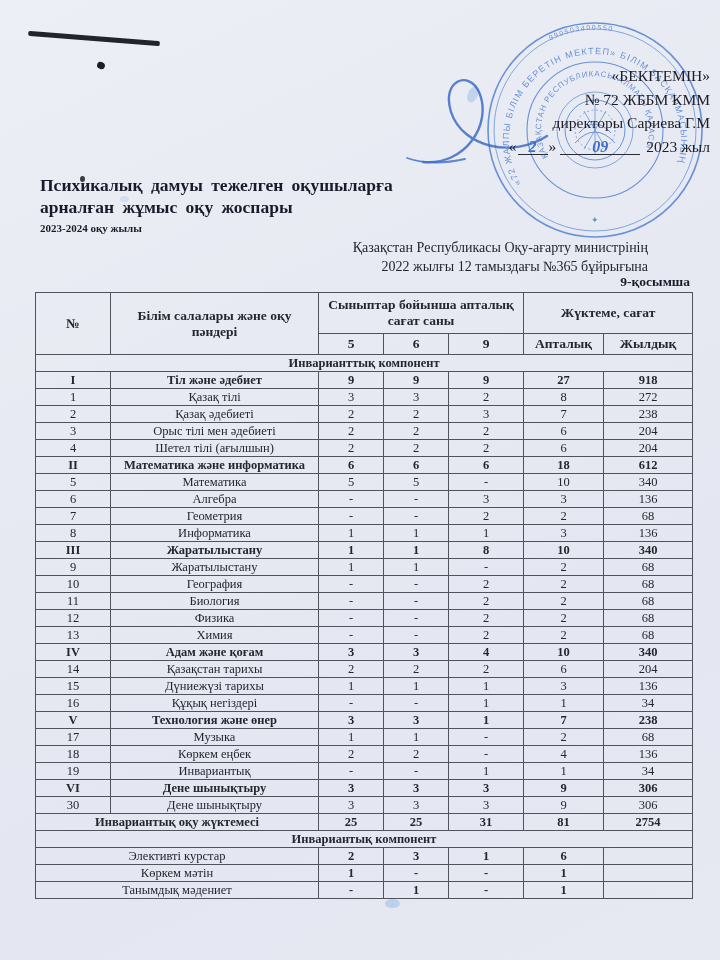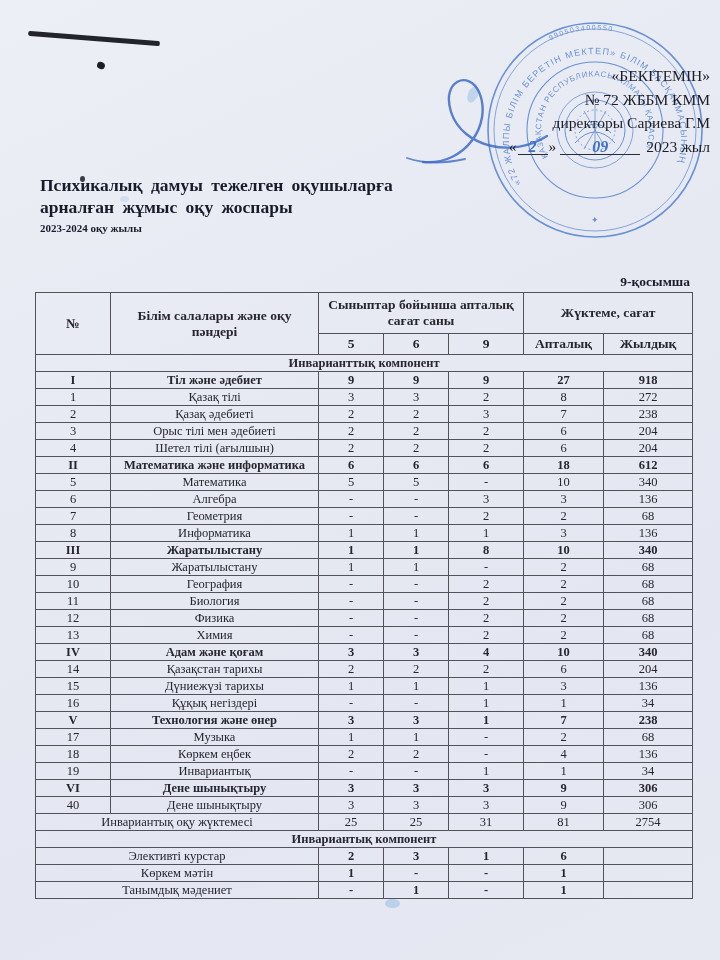--- a/index.html
+++ b/index.html
@@ -36,21 +36,21 @@
   table.curr th,table.curr td{border:1px solid #51525a;color:#26262f;overflow:hidden;}
   table.curr th{font-size:13.5px;font-weight:bold;padding:1px 3px;vertical-align:middle;text-align:center;}
   th.h-num{vertical-align:top;text-align:center;font-size:13px;}
   th.h-subj{text-align:left;padding-left:8px;font-size:13.5px;}
   tr.grades th{height:18px;}
   tr.groups th{height:38px;}
   table.curr td{font-size:12.5px;height:16px;padding:0 4px;text-align:center;line-height:1.12;}
   td.subj{text-align:left;padding-left:6px;}
   td.sec{font-weight:bold;font-size:13.5px;height:17px;}
   tr.group td{font-weight:bold;}
-  tr.total td{font-weight:normal;}
+  tr.total td{font-weight:bold;}
   tr.variativ td.val{font-weight:bold;}
 </style>
 </head>
 <body>
 
 <div class="page">
 
   <div class="mark-line"></div>
   <div class="mark-dot1"></div>
   <div class="mark-dot2"></div>
@@ -90,20 +90,24 @@
     <div>директоры Сариева  Г.М</div>
     <div class="date-line">
       <span>«</span><span class="b1"><span class="hw">2</span></span><span>»</span><span class="b2"><span class="hw">09</span></span><span>2023 жыл</span>
     </div>
   </div>
 
   <div class="title-block">
     <div class="t1">Психикалық дамуы тежелген оқушыларға</div>
     <div class="t1">арналған жұмыс оқу жоспары</div>
     <div class="t3">2023-2024 оқу жылы</div>
+  </div>
+  <div class="ministry">
+    <div>Қазақстан Республикасы Оқу-ағарту министрінің</div>
+    <div>2022 жылғы 12 тамыздағы №365 бұйрығына</div>
   </div>
   <div class="annex">9-қосымша</div>
 
   <table class="curr">
     <colgroup>
       <col style="width:75px">
         <col style="width:208px">
         <col style="width:65px">
       <col style="width:65px">
         <col style="width:75px">
@@ -348,21 +352,21 @@
         <tr class="group">
           <td class="num">VI</td>
           <td class="subj">Дене шынықтыру</td>
           <td class="val">3</td>
           <td class="val">3</td>
           <td class="val">3</td>
           <td class="val">9</td>
           <td class="val">306</td>
         </tr>
         <tr class="item">
-          <td class="num">40</td>
+          <td class="num">30</td>
           <td class="subj">Дене шынықтыру</td>
           <td class="val">3</td>
           <td class="val">3</td>
           <td class="val">3</td>
           <td class="val">9</td>
           <td class="val">306</td>
         </tr>
         <tr class="total">
           <td class="subj" colspan="2">Инвариантық оқу  жүктемесі</td>
           <td class="val">25</td>

